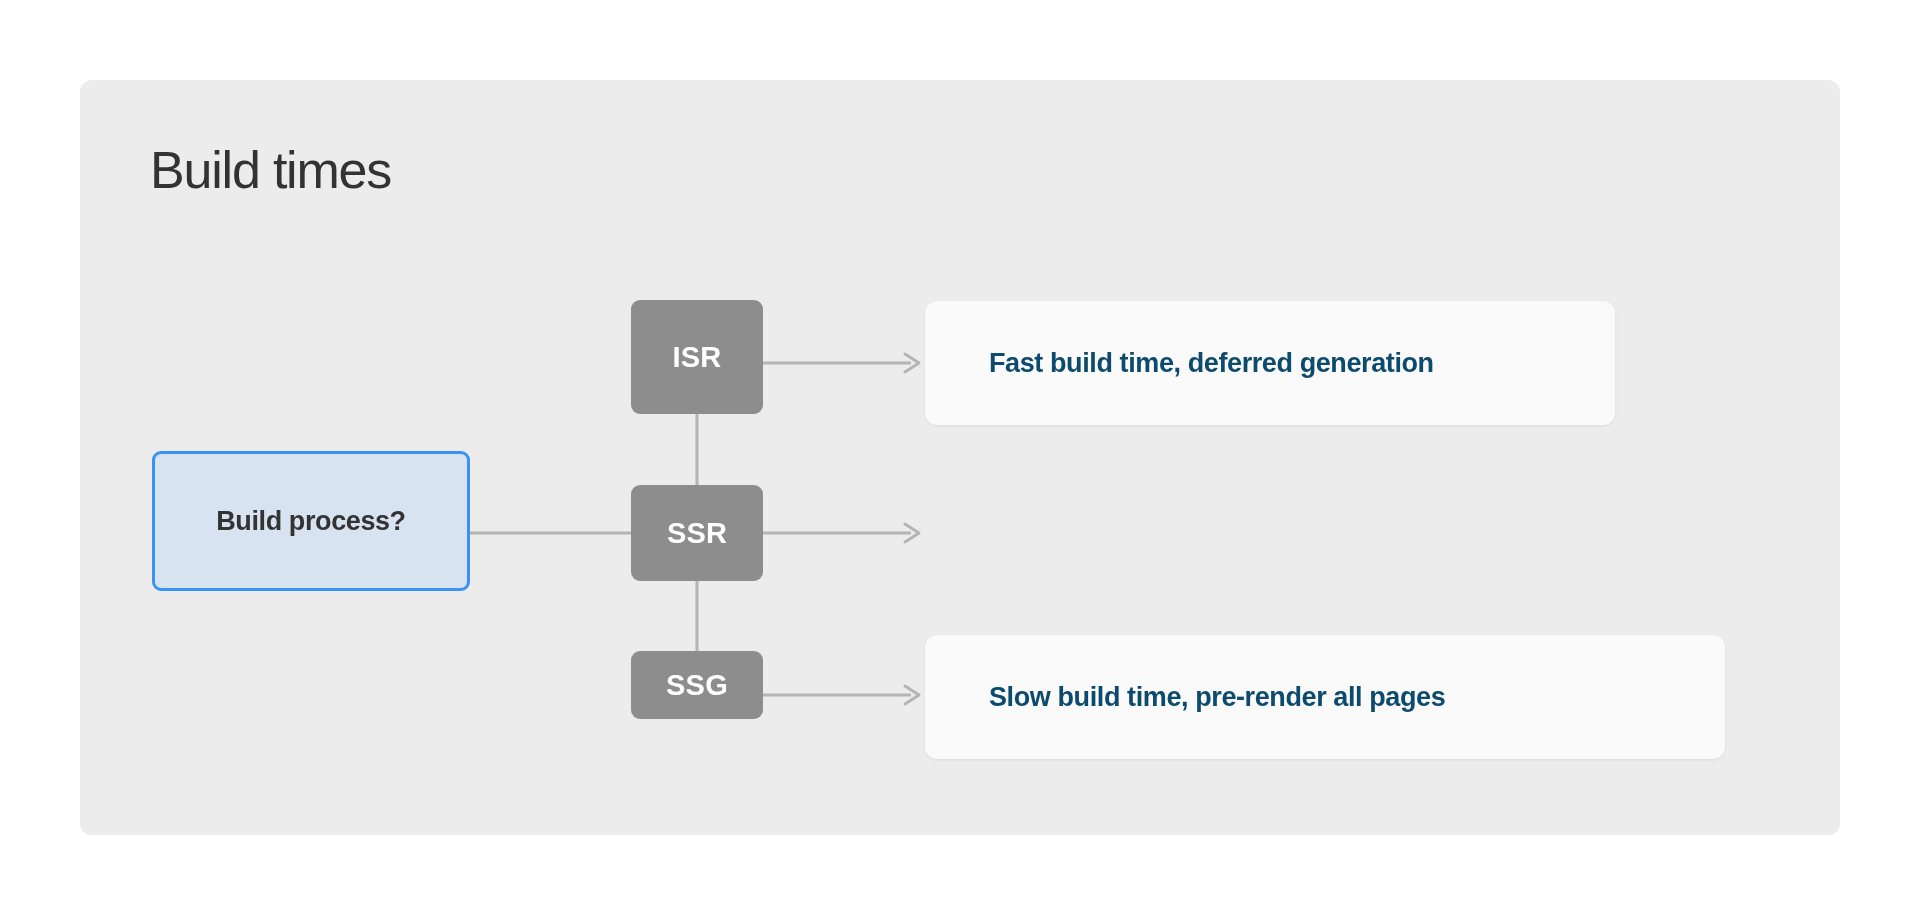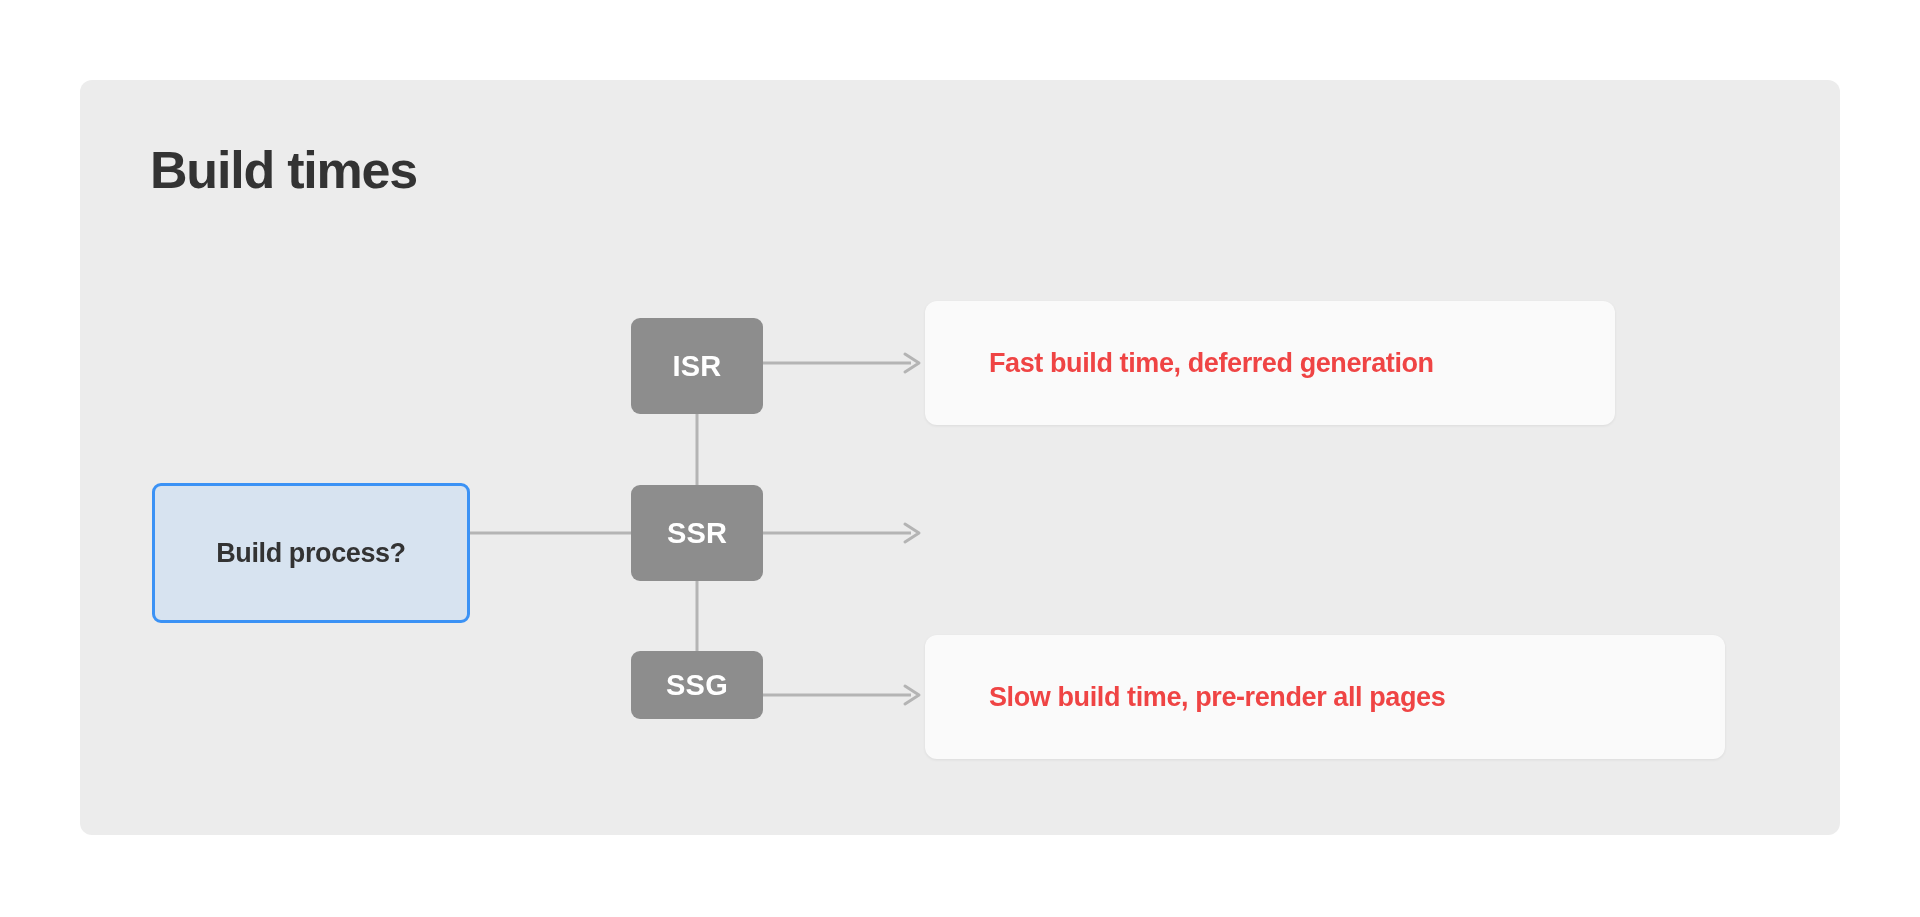--- a/index.html
+++ b/index.html
@@ -30,21 +30,21 @@
     height: 755px;
     background: #ececec;
     border-radius: 12px;
   }
 
   .panel-title {
     position: absolute;
     left: 150px;
     top: 140px;
     font-size: 52px;
-    font-weight: 700;
+    font-weight: 400;
     letter-spacing: -1.2px;
     color: #333333;
     white-space: nowrap;
   }
 
   
   .diagram {
     position: absolute;
     left: 0;
     top: 0;
@@ -68,21 +68,20 @@
     top: 451px;
     width: 318px;
     height: 140px;
     box-sizing: border-box;
     background: #d7e3f0;
     border: 3px solid #3b92f5;
     border-radius: 9px;
     display: flex;
     align-items: center;
     justify-content: center;
-    margin-top: 32px;
   }
   .node-decision .node-label {
     font-size: 27px;
     font-weight: 700;
     color: #333333;
     letter-spacing: -0.4px;
     white-space: nowrap;
   }
 
   
@@ -94,37 +93,37 @@
     align-items: center;
     justify-content: center;
   }
   .node-option .node-label {
     font-size: 29px;
     font-weight: 700;
     color: #ffffff;
     letter-spacing: 0.2px;
     white-space: nowrap;
   }
-  .node-isr { left: 631px; top: 318px; width: 132px; height: 96px; }
+  .node-isr { left: 631px; top: 300px; width: 132px; height: 114px; }
   .node-ssr { left: 631px; top: 485px; width: 132px; height: 96px; }
   .node-ssg { left: 631px; top: 651px; width: 132px; height: 68px; }
 
   
   .card {
     position: absolute;
     background: #fafafa;
     border-radius: 12px;
     display: flex;
     align-items: center;
     box-shadow: 0 1px 3px rgba(0,0,0,0.07);
   }
   .card .card-label {
     font-size: 27px;
     font-weight: 700;
-    color: #ef4444;
+    color: #0c4a6e;
     letter-spacing: -0.4px;
     white-space: nowrap;
     padding-left: 64px;
   }
   .card-isr { left: 925px; top: 301px; width: 690px; height: 124px; }
   .card-ssr { left: 925px; top: 468px; width: 837px; height: 133px; }
   .card-ssg { left: 925px; top: 635px; width: 800px; height: 124px; }
 </style>
 </head>
 <body>

